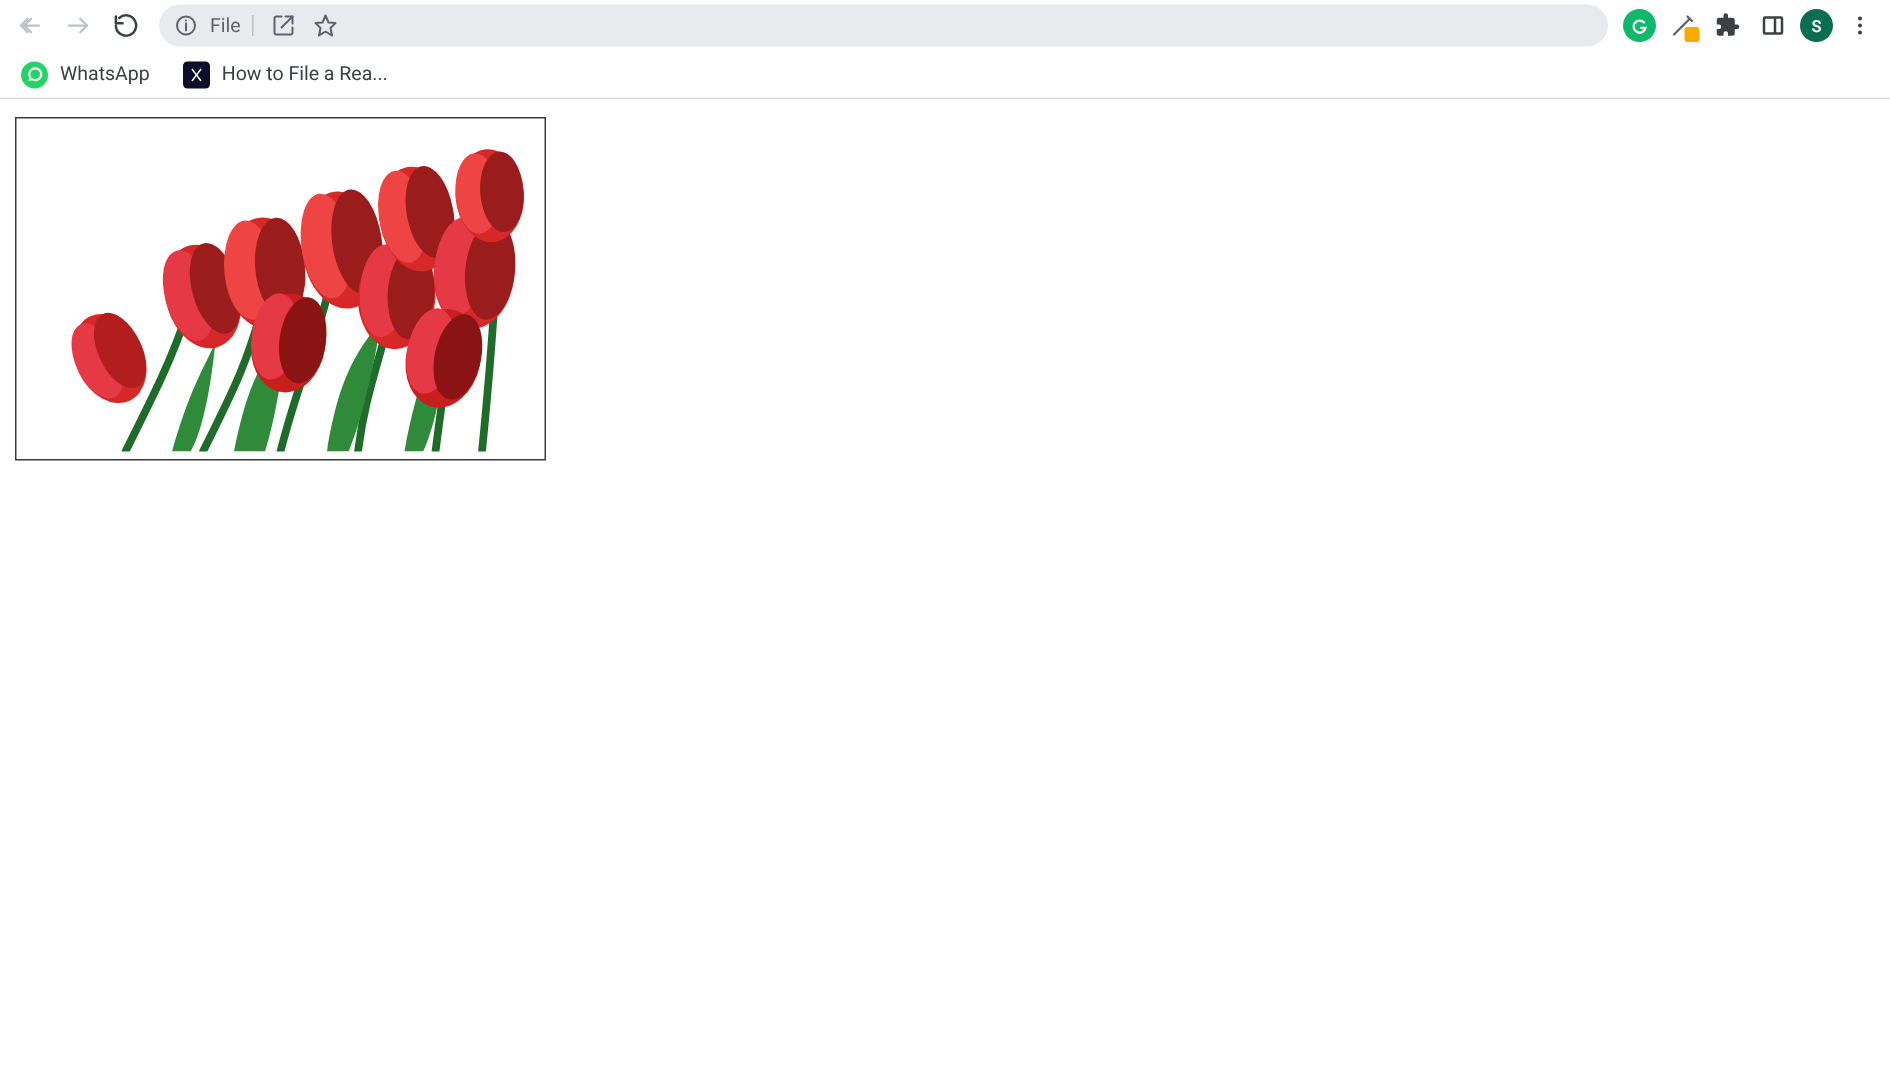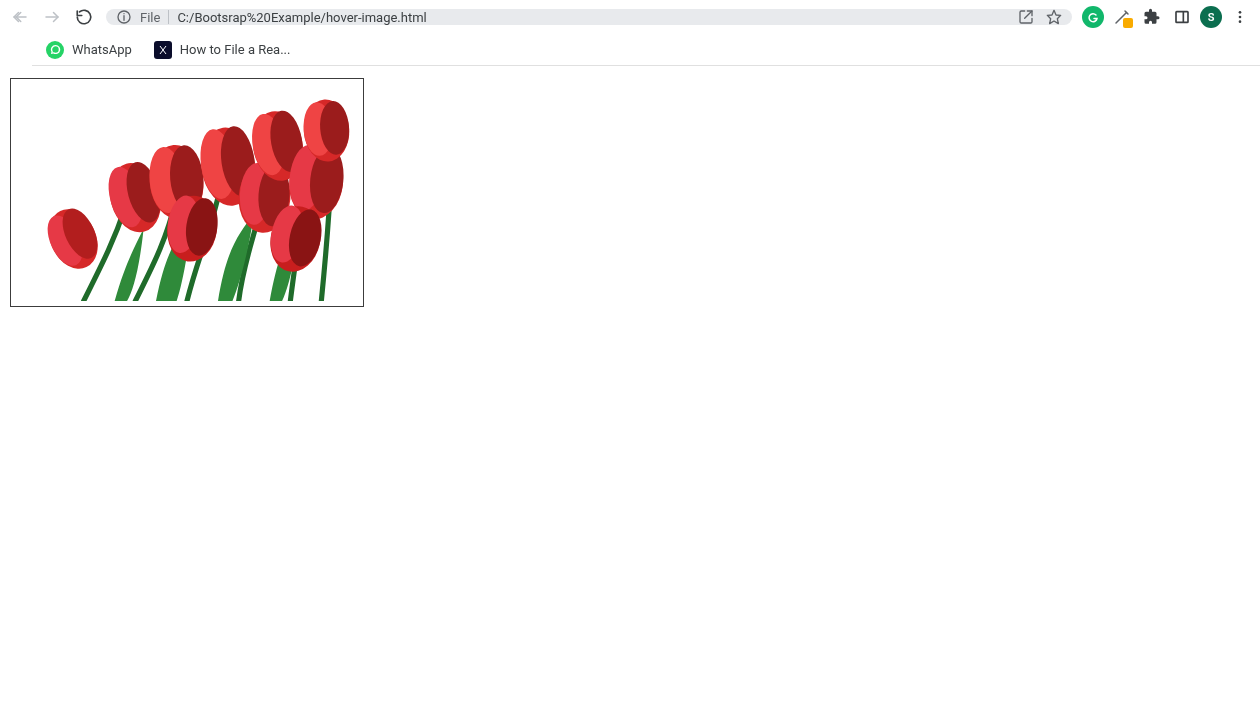--- a/index.html
+++ b/index.html
@@ -24,21 +24,21 @@
     .tb-btn {
       width: 28px; height: 28px;
       border-radius: 50%;
       display: flex; align-items: center; justify-content: center;
       color: #5f6368;
       cursor: pointer;
     }
     .tb-btn.disabled { color: #bdc1c6; cursor: default; }
     .omnibox {
       flex: 1;
-      height: 16px;
+      height: 28px;
       background: #e8eaed;
       border-radius: 14px;
       display: flex;
       align-items: center;
       padding: 0 10px;
       gap: 8px;
       color: #5f6368;
       margin: 0 6px 0 4px;
     }
     .omnibox .scheme-label { color: #5f6368; font-size: 13px; }
@@ -56,21 +56,20 @@
     .ext-pin { position:relative; width:24px; height:24px; display:flex; align-items:center; justify-content:center;}
     .ext-pin .pin-dot{ position:absolute; bottom:1px; right:1px; width:10px; height:10px; background:#f9ab00; border-radius:2px;}
 
     
     .bookmarks {
       height: 32px;
       display:flex; align-items:center;
       gap: 14px;
       padding: 0 10px;
       border-bottom: 1px solid #e0e0e0;
-      margin-left: 32px;
     }
     .bookmark {
       display:flex; align-items:center; gap:8px;
       padding:2px 4px;
       cursor:pointer;
     }
     .bm-icon {
       width:18px; height:18px; border-radius:3px;
       display:flex; align-items:center; justify-content:center;
       font-size:11px; font-weight:700; color:#fff;
@@ -121,21 +120,20 @@
   <div class="omnibox">
     <span style="display:flex;align-items:center;">
       <svg width="16" height="16" viewBox="0 0 24 24" fill="none" stroke="#5f6368" stroke-width="2" stroke-linecap="round">
           <circle cx="12" cy="12" r="9"></circle>
           <line x1="12" y1="10" x2="12" y2="17"></line>
           <circle cx="12" cy="7" r="1" fill="#5f6368" stroke="none"></circle>
         </svg>
     </span>
     <span class="scheme-label">File</span>
     <span class="divider"></span>
-    <span class="url">C:/Bootsrap%20Example/hover-image.html</span>
     <span class="right-icon">
       <svg width="16" height="16" viewBox="0 0 24 24" fill="none" stroke="#5f6368" stroke-width="2" stroke-linecap="round" stroke-linejoin="round">
           <path d="M14 3h7v7"></path>
           <path d="M10 14 21 3"></path>
           <path d="M21 14v5a2 2 0 0 1-2 2H5a2 2 0 0 1-2-2V5a2 2 0 0 1 2-2h5"></path>
         </svg>
     </span>
     <span class="right-icon">
       <svg width="16" height="16" viewBox="0 0 24 24" fill="none" stroke="#5f6368" stroke-width="2" stroke-linejoin="round">
           <polygon points="12 2 15 9 22 9.5 17 14.5 18.5 22 12 18 5.5 22 7 14.5 2 9.5 9 9"></polygon>

